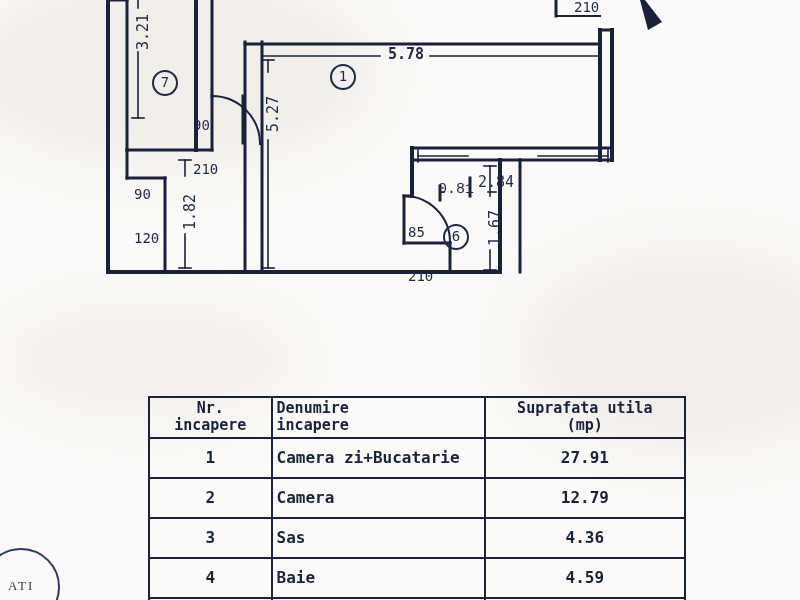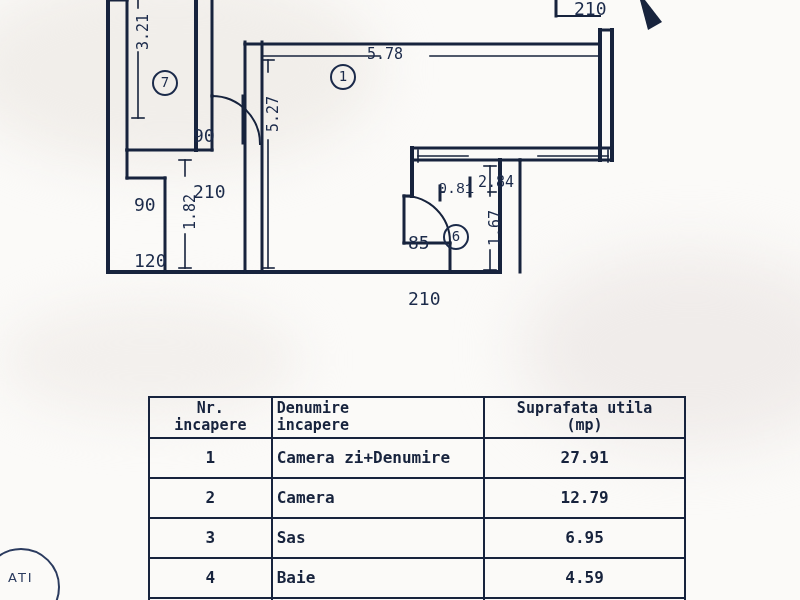--- a/index.html
+++ b/index.html
@@ -34,21 +34,21 @@
     height: 600px;
   }
   .lbl {
     position: absolute;
     font-family: "DejaVu Sans Mono", monospace;
     color: #1b2a4a;
     white-space: pre;
     line-height: 1.05;
   }
   .lbl.dim { font-size: 15px; letter-spacing: 0px; }
-  .lbl.door { font-size: 18px; }
+  .lbl.door { font-size: 14px; }
   .vert {
     transform-origin: left top;
     transform: rotate(-90deg);
   }
   .circnum {
     position: absolute;
     width: 22px; height: 22px;
     border: 2px solid #1b2a4a;
     border-radius: 50%;
     color: #1b2a4a;
@@ -95,21 +95,22 @@
     border-radius: 50%;
     color: #2b3b5f;
     font-family: "DejaVu Sans", sans-serif;
     font-size: 13px;
     letter-spacing: 2px;
     overflow: hidden;
   }
   #stamp span {
     position: absolute;
     left: 24px;
-    top: 20px;
+    top: 28px;
+    font-family: Liberation Serif, serif;
   }
 </style>
 </head>
 <body>
 
 <div id="sheet">
 
   <div class="paper-shade" style="left:-40px;top:-30px;width:420px;height:200px;background:#f1eeea;filter:blur(26px);"></div>
   <div class="paper-shade" style="left:520px;top:250px;width:340px;height:200px;background:#f0ecea;filter:blur(30px);"></div>
   <div class="paper-shade" style="left:0px;top:300px;width:300px;height:120px;background:#f3f0ed;filter:blur(24px);"></div>
@@ -194,21 +195,21 @@
       <path d="M179 268 L191 268" stroke-width="1.6"></path>
 
       <path d="M138 0 L138 8" stroke-width="1.6"></path>
       <path d="M138 52 L138 118" stroke-width="1.6"></path>
       <path d="M132 118 L144 118" stroke-width="1.6"></path>
     </g>
   </svg>
 
   <div class="lbl dim vert" style="left:136px; top:50px;">3.21</div>
 
-  <div class="lbl dim" style="left:367px; top:47px;">5.78</div>
+  <div class="lbl dim" style="left:388px; top:47px;font-weight:bold;">5.78</div>
 
   <div class="lbl dim vert" style="left:266px; top:132px;">5.27</div>
 
   <div class="lbl dim vert" style="left:183px; top:230px;">1.82</div>
 
   <div class="lbl dim" style="left:478px; top:147px;margin-top:28px;">2.84</div>
 
   <div class="lbl dim" style="left:438px; top:182px;font-family:Liberation Mono, monospace;">0.81</div>
 
   <div class="lbl dim vert" style="left:488px; top:246px;">1.67</div>
@@ -248,32 +249,32 @@
           </th>
           <th class="col-area">
             <div>Suprafata utila</div>
             <div>(mp)</div>
           </th>
         </tr>
       </thead>
       <tbody>
         <tr class="row-h">
           <td class="col-nr">1</td>
-          <td class="col-name">Camera zi+Denumire</td>
+          <td class="col-name">Camera zi+Bucatarie</td>
           <td class="col-area">27.91</td>
         </tr>
         <tr class="row-h">
           <td class="col-nr">2</td>
           <td class="col-name">Camera</td>
           <td class="col-area">12.79</td>
         </tr>
         <tr class="row-h">
           <td class="col-nr">3</td>
           <td class="col-name">Sas</td>
-          <td class="col-area">6.95</td>
+          <td class="col-area">4.36</td>
         </tr>
         <tr class="row-h">
           <td class="col-nr">4</td>
           <td class="col-name">Baie</td>
           <td class="col-area">4.59</td>
         </tr>
         <tr class="row-h">
           <td class="col-nr">5</td>
           <td class="col-name">Debara</td>
           <td class="col-area">1.84</td>

